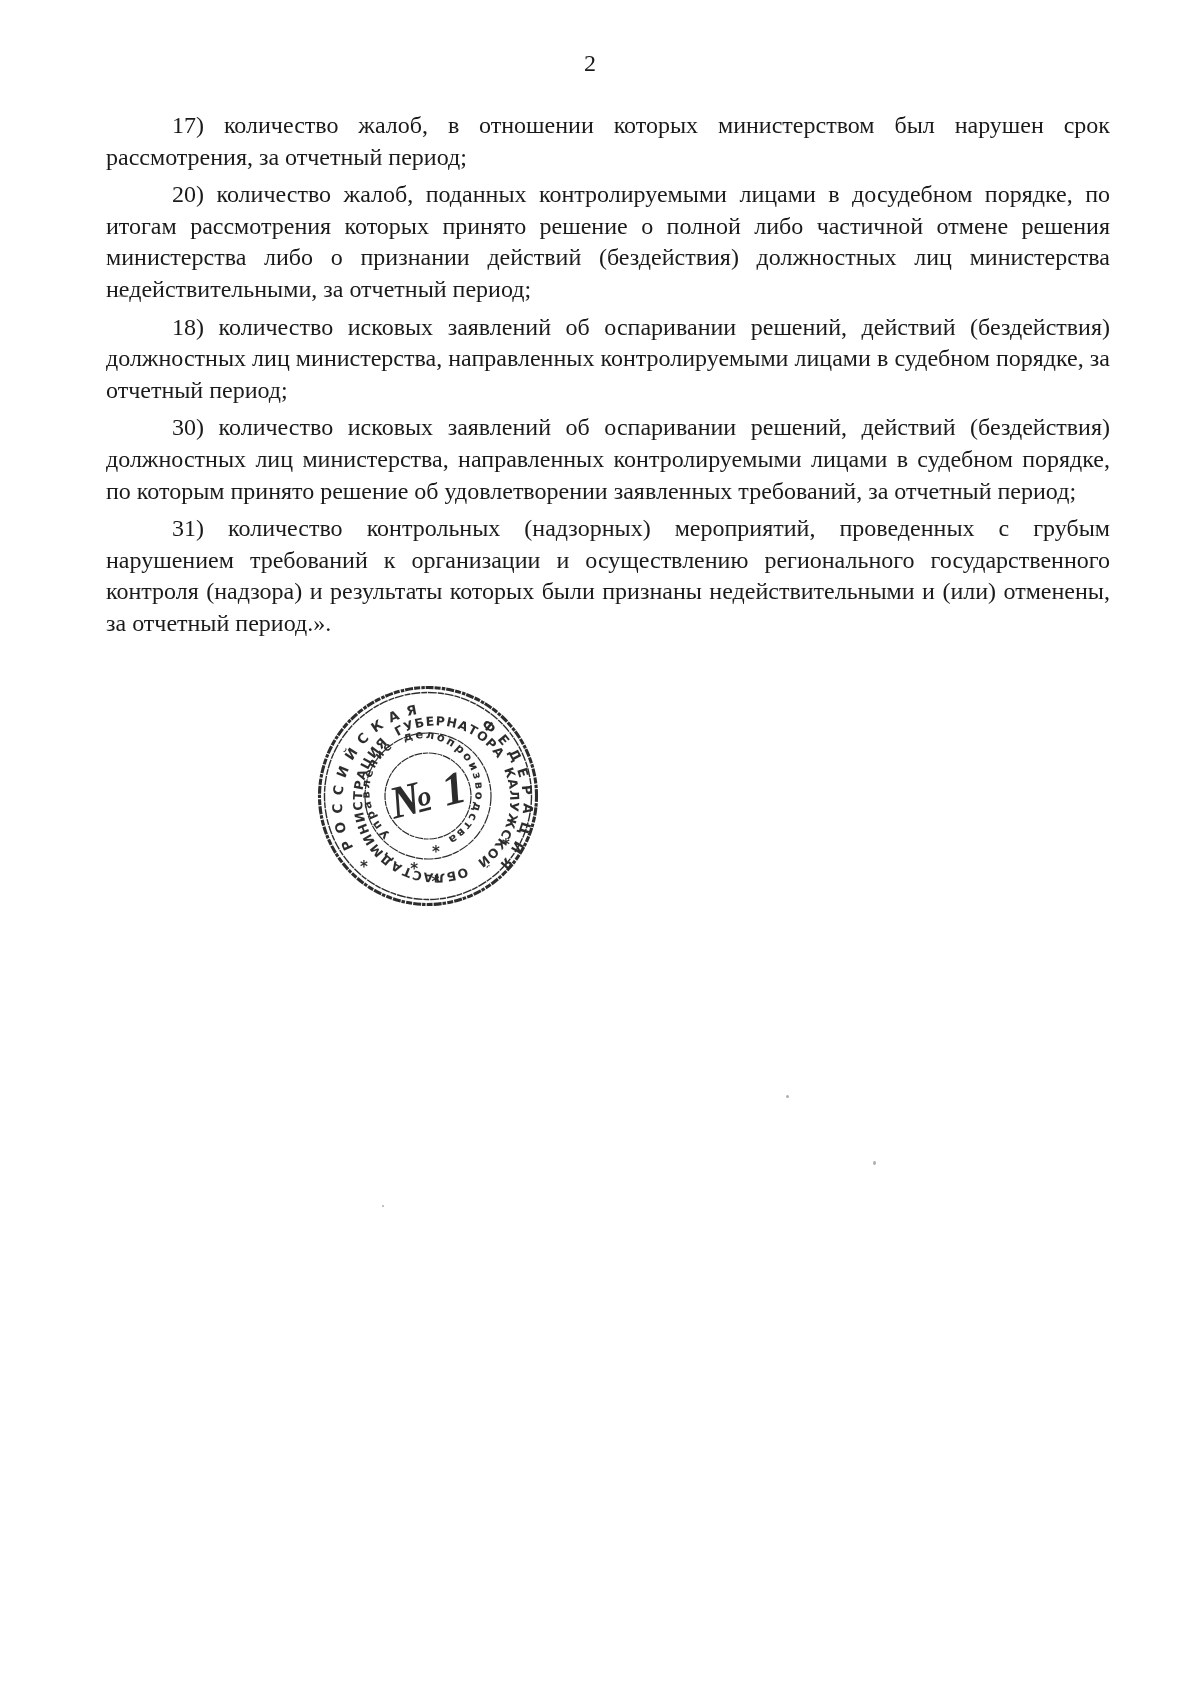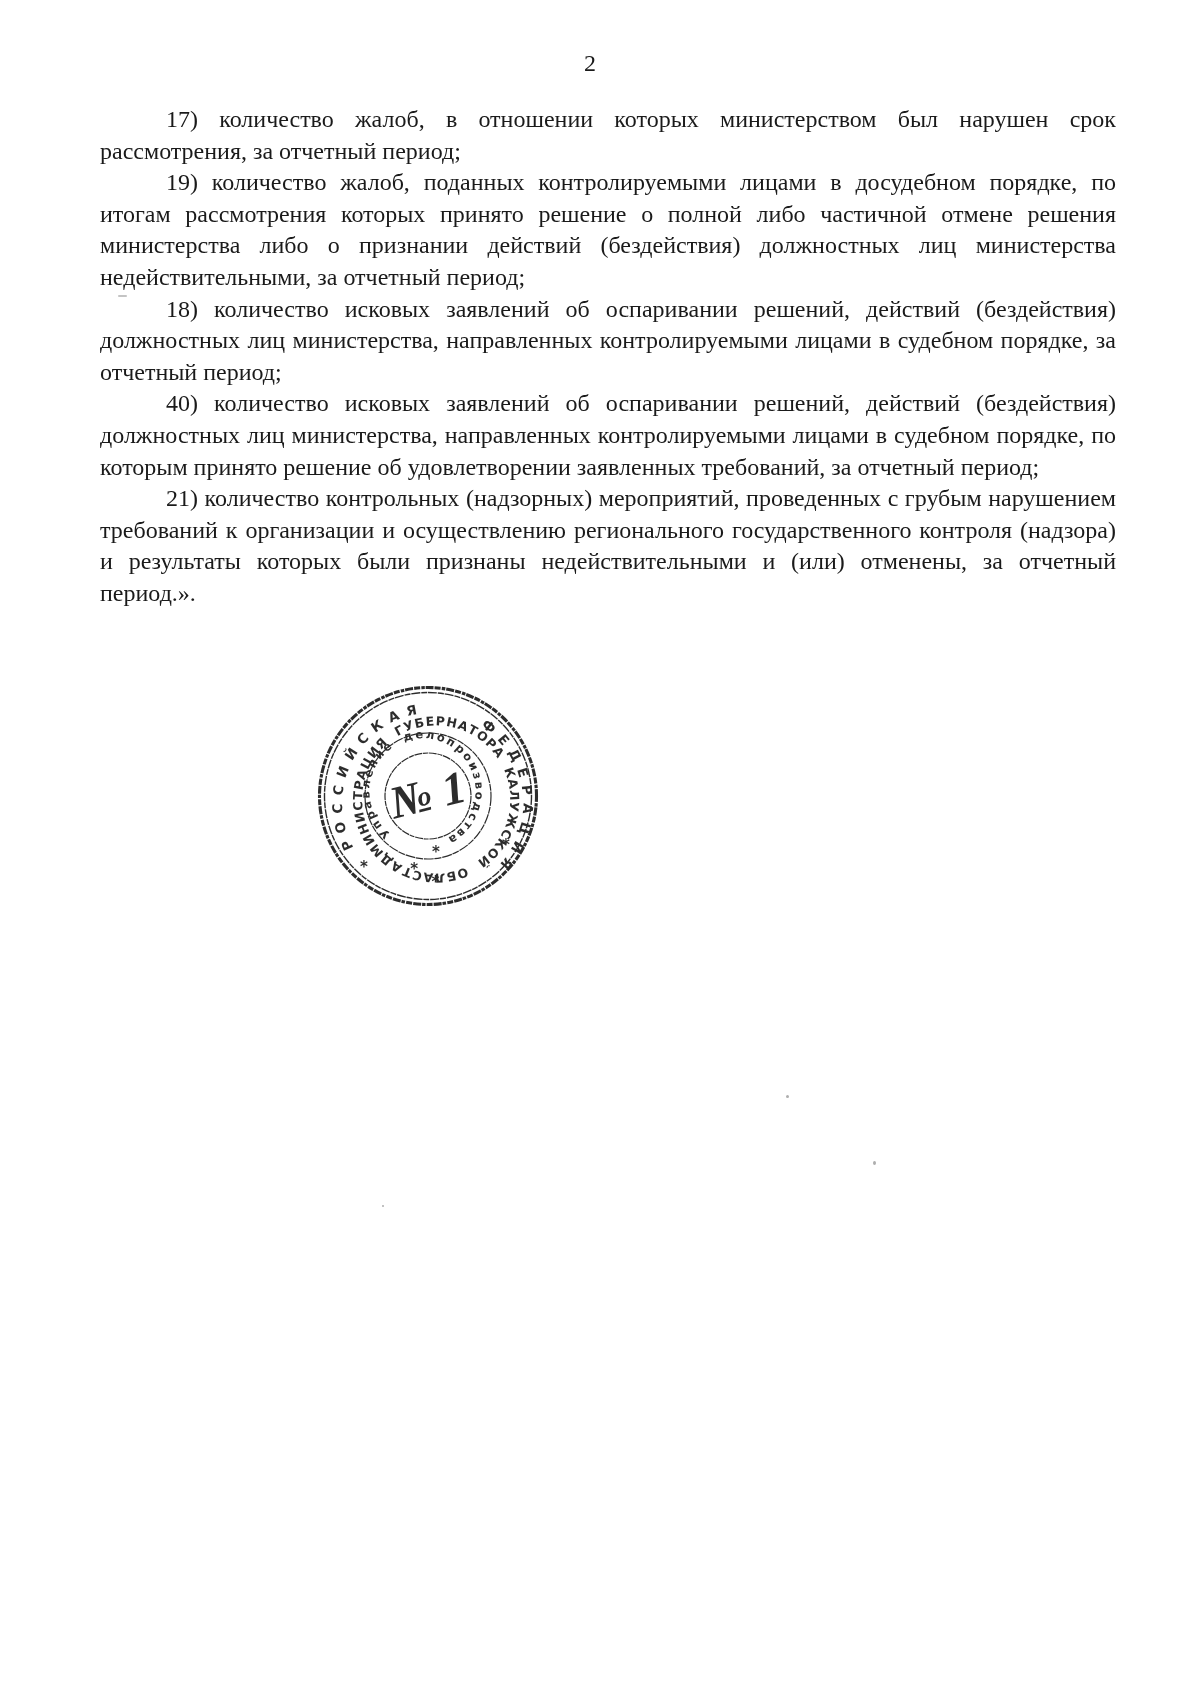--- a/index.html
+++ b/index.html
@@ -16,21 +16,21 @@
     text-align: center;
     font-size: 24px;
     color: #1a1a1a;
   }
   .text-block {
     position: absolute;
     top: 104px; left: 100px; width: 1016px;
     color: #1a1a1a;
   }
   .text-block p {
-    margin: 0;
+    margin: 6px;
     font-size: 24px;
     line-height: 31.6px;
     text-align: justify;
     text-align-last: left;
     text-indent: 66px;
   }
   .stamp {
     position: absolute;
     left: 311px; top: 679px;
     width: 234px; height: 234px;
@@ -48,24 +48,24 @@
 </style>
 </head>
 <body>
 
 <div>
 
   <div class="page-number">2</div>
 
   <div class="text-block">
     <p>17) количество жалоб, в отношении которых министерством был нарушен срок рассмотрения, за отчетный период;</p>
-    <p>19) количество жалоб, поданных контролируемыми лицами в досудебном порядке, по итогам рассмотрения которых принято решение о полной либо частичной отмене решения министерства либо о признании действий (бездействия) должностных лиц министерства недействительными, за отчетный период;</p>
+    <p>20) количество жалоб, поданных контролируемыми лицами в досудебном порядке, по итогам рассмотрения которых принято решение о полной либо частичной отмене решения министерства либо о признании действий (бездействия) должностных лиц министерства недействительными, за отчетный период;</p>
     <p>18) количество исковых заявлений об оспаривании решений, действий (бездействия) должностных лиц министерства, направленных контролируемыми лицами в судебном порядке, за отчетный период;</p>
-    <p>40) количество исковых заявлений об оспаривании решений, действий (бездействия) должностных лиц министерства, направленных контролируемыми лицами в судебном порядке, по которым принято решение об удовлетворении заявленных требований, за отчетный период;</p>
-    <p>21) количество контрольных (надзорных) мероприятий, проведенных с грубым нарушением требований к организации и осуществлению регионального государственного контроля (надзора) и результаты которых были признаны недействительными и (или) отменены, за отчетный период.».</p>
+    <p>30) количество исковых заявлений об оспаривании решений, действий (бездействия) должностных лиц министерства, направленных контролируемыми лицами в судебном порядке, по которым принято решение об удовлетворении заявленных требований, за отчетный период;</p>
+    <p>31) количество контрольных (надзорных) мероприятий, проведенных с грубым нарушением требований к организации и осуществлению регионального государственного контроля (надзора) и результаты которых были признаны недействительными и (или) отменены, за отчетный период.».</p>
   </div>
 
   <svg class="stamp" viewBox="-117 -117 234 234" xmlns="http://www.w3.org/2000/svg">
     <defs>
       <path id="ringOuter" d="M -74.1 51.9 A 90.5 90.5 0 1 1 -73.7 52.6"></path>
       <path id="ringMiddle" d="M -25.3 69.5 A 74 74 0 1 1 -24.7 69.8"></path>
       <path id="ringInner" d="M -37.5 37.5 A 53 53 0 1 1 -37.1 37.8"></path>
     </defs>
 
     <circle r="108.5" stroke-width="3.1" stroke-dasharray="6 1.2 3.5 0.9 8 1.1"></circle>

